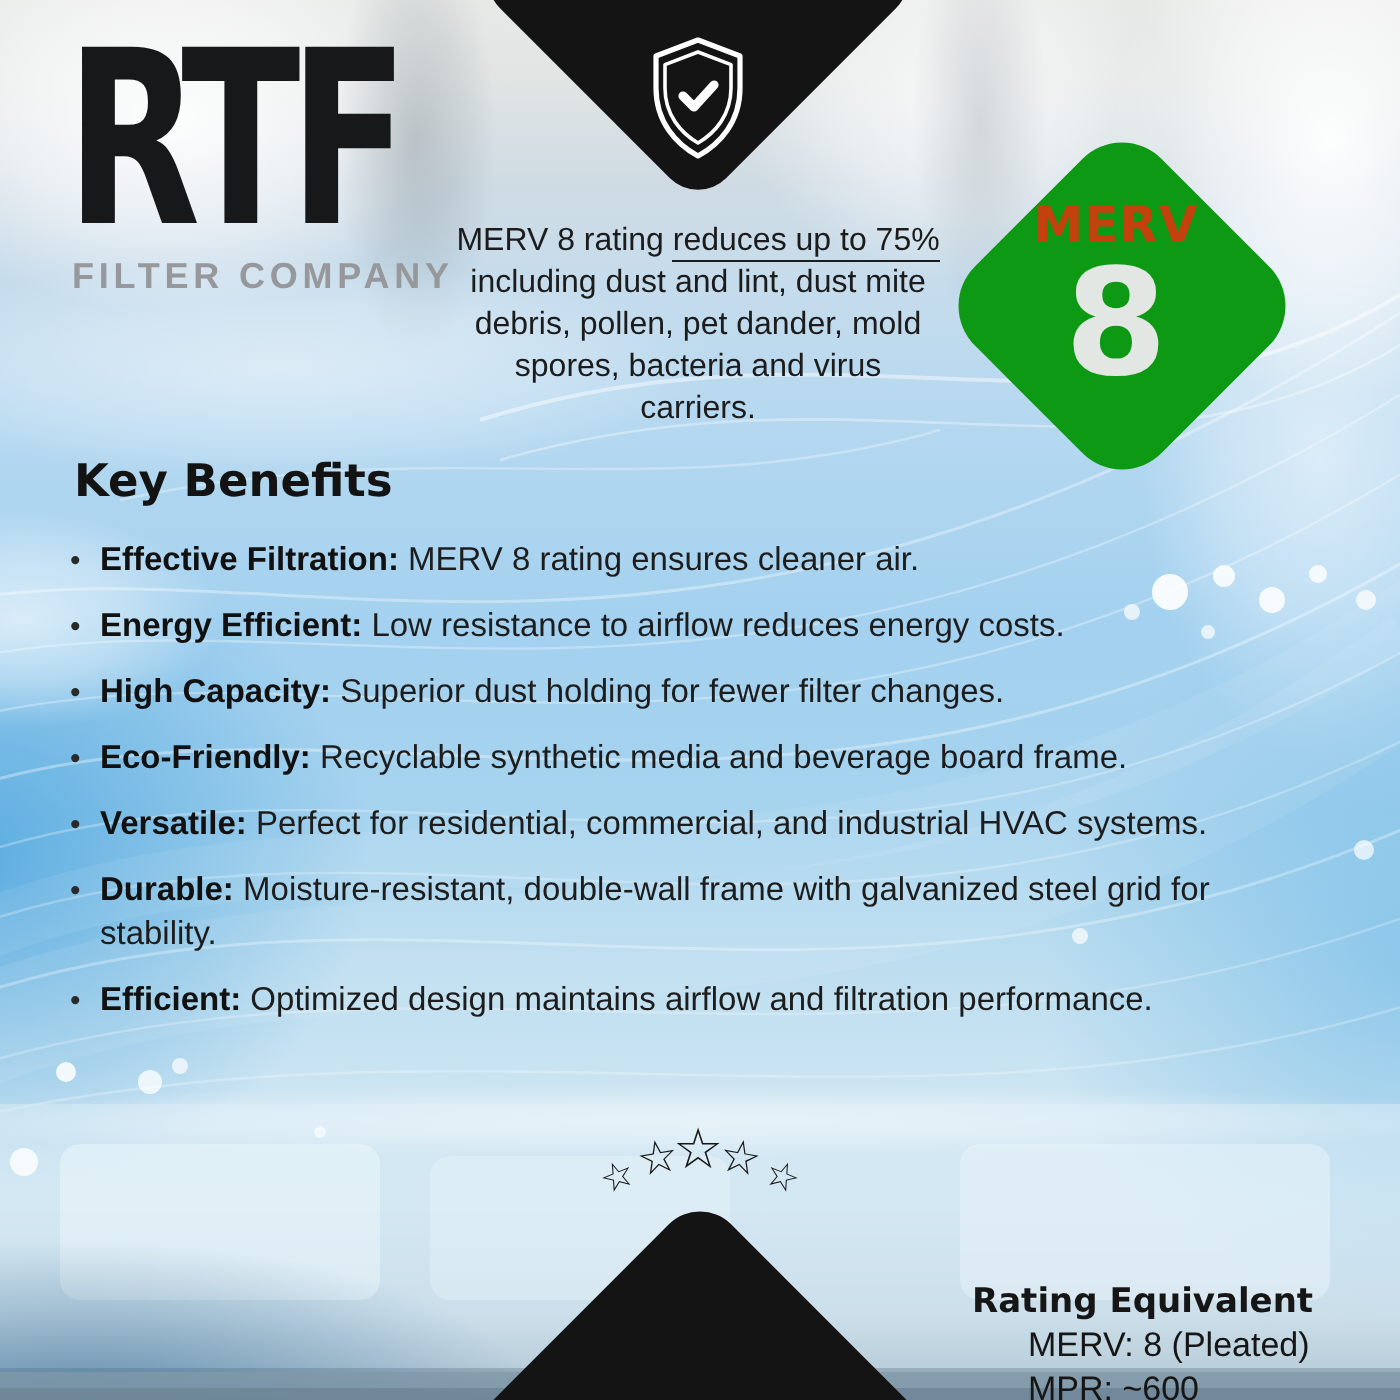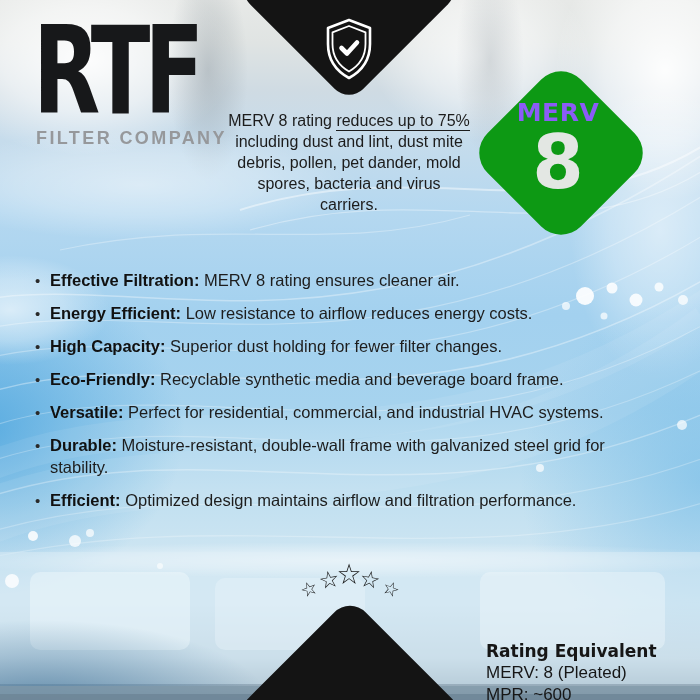--- a/index.html
+++ b/index.html
@@ -37,21 +37,21 @@
   .u{border-bottom:1.6px solid #1c1c1c;padding-bottom:1px;}
 
   
   .diamond{
     position:absolute;left:495px;top:87px;width:132px;height:132px;z-index:2;
     background:#0d9914;border-radius:28px;transform:rotate(45deg);
   }
   .badge-text{position:absolute;left:497px;top:98px;width:122px;z-index:3;text-align:center;}
   .badge-label{
     font-family:"DejaVu Sans",sans-serif;font-weight:bold;
-    font-size:25px;letter-spacing:0.5px;color:#8b5cf6;
+    font-size:25px;letter-spacing:0.5px;color:#c2410c;
   }
   .badge-value{
     font-family:"DejaVu Sans",sans-serif;font-weight:bold;
     font-size:74px;line-height:70px;color:#e3e7e3;
   }
 
   
   .kb-heading{
     position:absolute;left:37px;top:228px;z-index:3;
     font-family:"DejaVu Sans",sans-serif;font-weight:bold;
@@ -83,21 +83,21 @@
   .s3{left:349px;top:575px;font-size:28px;}
   .s4{left:370px;top:580px;font-size:23px;transform:translate(-50%,-50%) rotate(10deg);}
   .s5{left:391px;top:589px;font-size:19px;transform:translate(-50%,-50%) rotate(22deg);}
 
   
   .rating{position:absolute;left:486px;top:595px;z-index:3;color:#161616;}
   .rating .rh{
     font-family:"DejaVu Sans",sans-serif;font-weight:bold;
     font-size:17px;line-height:22px;margin-top:45px;
   }
-  .rating .rr{font-size:17px;line-height:22px;}
+  .rating .rr{font-size:17px;line-height:22px;margin-left:28px;}
 </style>
 </head>
 <body>
 
 <div class="canvas">
 
   <svg class="bg" width="700" height="700" viewBox="0 0 700 700" preserveAspectRatio="none">
     <defs>
       <linearGradient id="gMain" x1="0" y1="0" x2="0" y2="1">
         <stop offset="0" stop-color="#e7e9e7"></stop>
@@ -215,20 +215,21 @@
     <div>spores, bacteria and virus</div>
     <div>carriers.</div>
   </div>
 
   <div class="diamond"></div>
   <div class="badge-text">
     <div class="badge-label">MERV</div>
     <div class="badge-value">8</div>
   </div>
 
+  <div class="kb-heading">Key Benefits</div>
   <ul class="benefits">
     <li><span class="dot">•</span><b>Effective Filtration:</b><span> MERV 8 rating ensures cleaner air.</span></li>
     <li><span class="dot">•</span><b>Energy Efficient:</b><span> Low resistance to airflow reduces energy costs.</span></li>
     <li><span class="dot">•</span><b>High Capacity:</b><span> Superior dust holding for fewer filter changes.</span></li>
     <li><span class="dot">•</span><b>Eco-Friendly:</b><span> Recyclable synthetic media and beverage board frame.</span></li>
     <li><span class="dot">•</span><b>Versatile:</b><span> Perfect for residential, commercial, and industrial HVAC systems.</span></li>
     <li><span class="dot">•</span><b>Durable:</b><span> Moisture-resistant, double-wall frame with galvanized steel grid for stability.</span></li>
     <li><span class="dot">•</span><b>Efficient:</b><span> Optimized design maintains airflow and filtration performance.</span></li>
   </ul>
 

